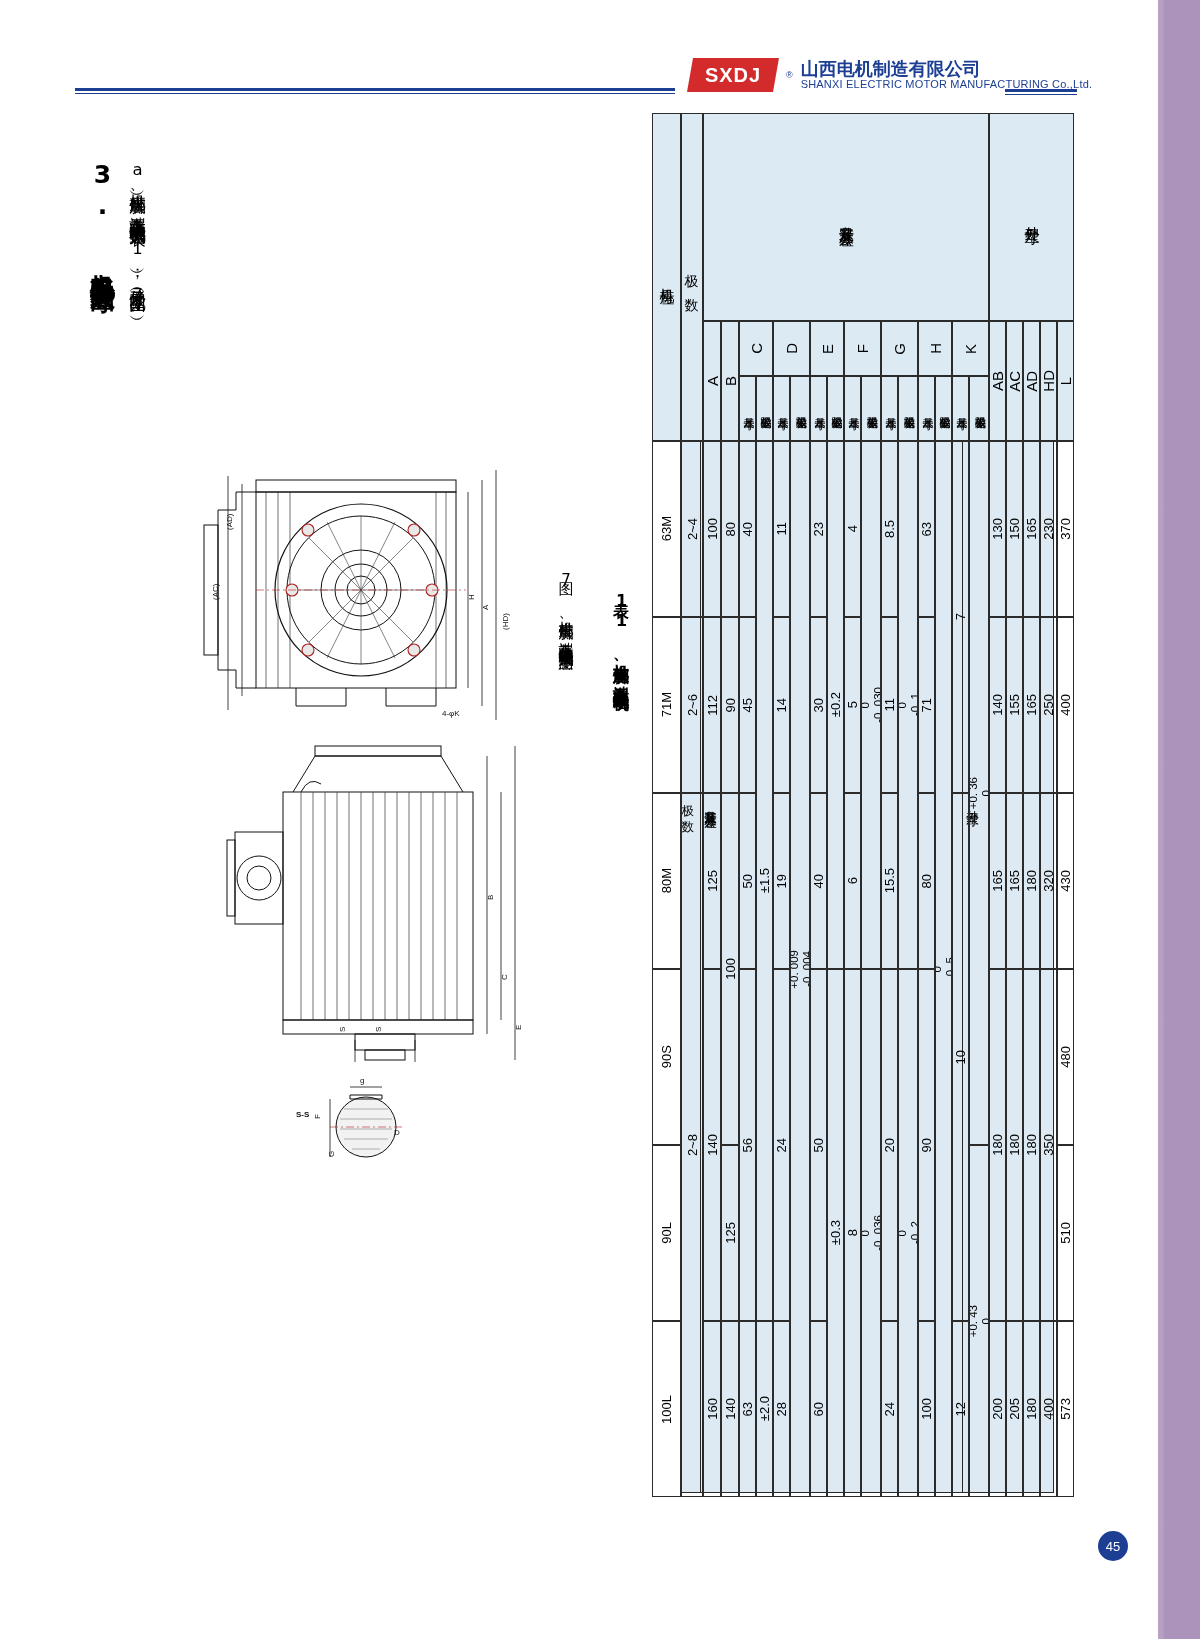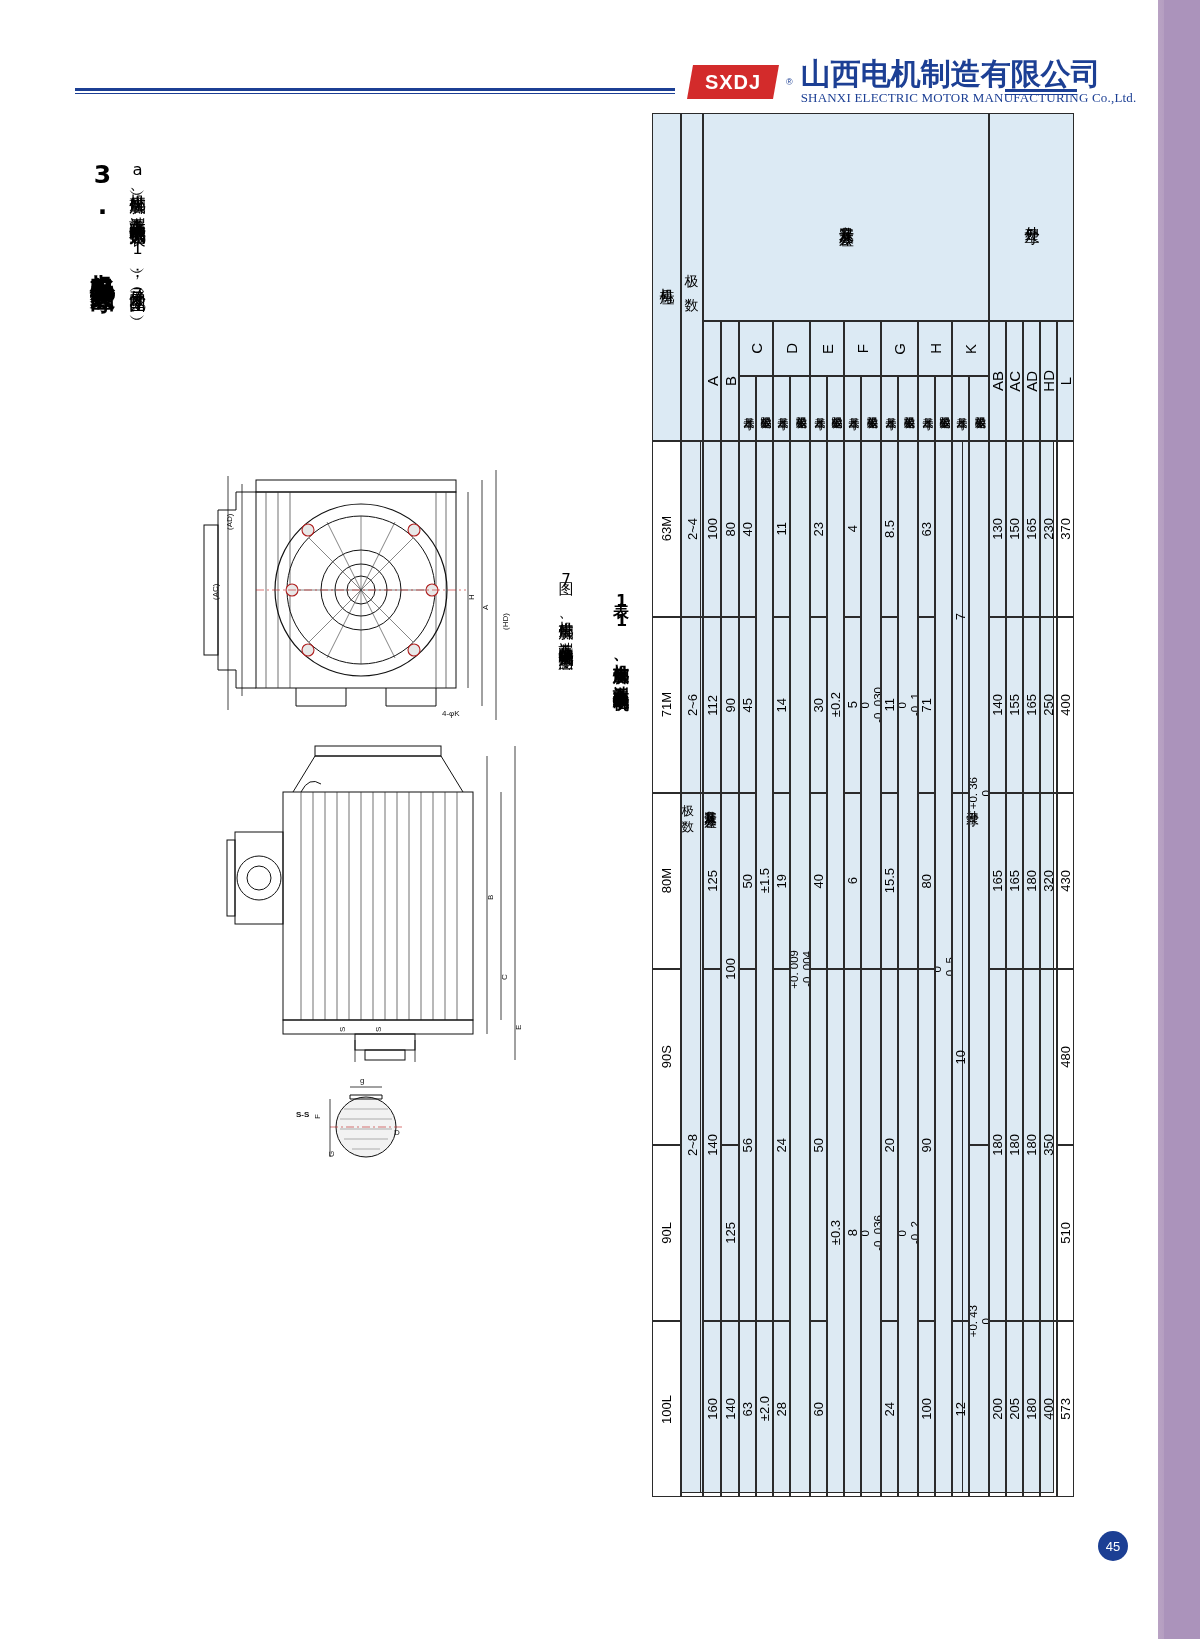--- a/index.html
+++ b/index.html
@@ -53,27 +53,27 @@
     color: #fff; font-weight: bold; font-size: 20px;
     letter-spacing: 1px;
     transform: skewX(10deg);
     font-family: "Liberation Sans", sans-serif;
   }
   .logo-reg {
     font-size: 9px; color: #1c3f94; vertical-align: super;
     margin-left: 2px;
   }
   .logo-cn {
-    font-size: 30px; color: #1c3f94; font-weight: bold;
+    font-size: 18px; color: #1c3f94; font-weight: bold;
     letter-spacing: 0px; line-height: 1.05;
     font-family: "DejaVu Sans", sans-serif;
   }
   .logo-en {
-    font-size: 13px; color: #1c3f94; letter-spacing: .2px;
-    font-family: Liberation Serif, serif;
+    font-size: 11px; color: #1c3f94; letter-spacing: .2px;
+    font-family: Liberation Sans, sans-serif;
   }
   .logo-tail {
     position: absolute;
     left: 1005px; top: 89px;
     width: 72px; height: 3px; background: #1c3f94;
   }
   .logo-tail2 {
     position: absolute;
     left: 1005px; top: 94px;
     width: 72px; height: 1px; background: #1c3f94;

